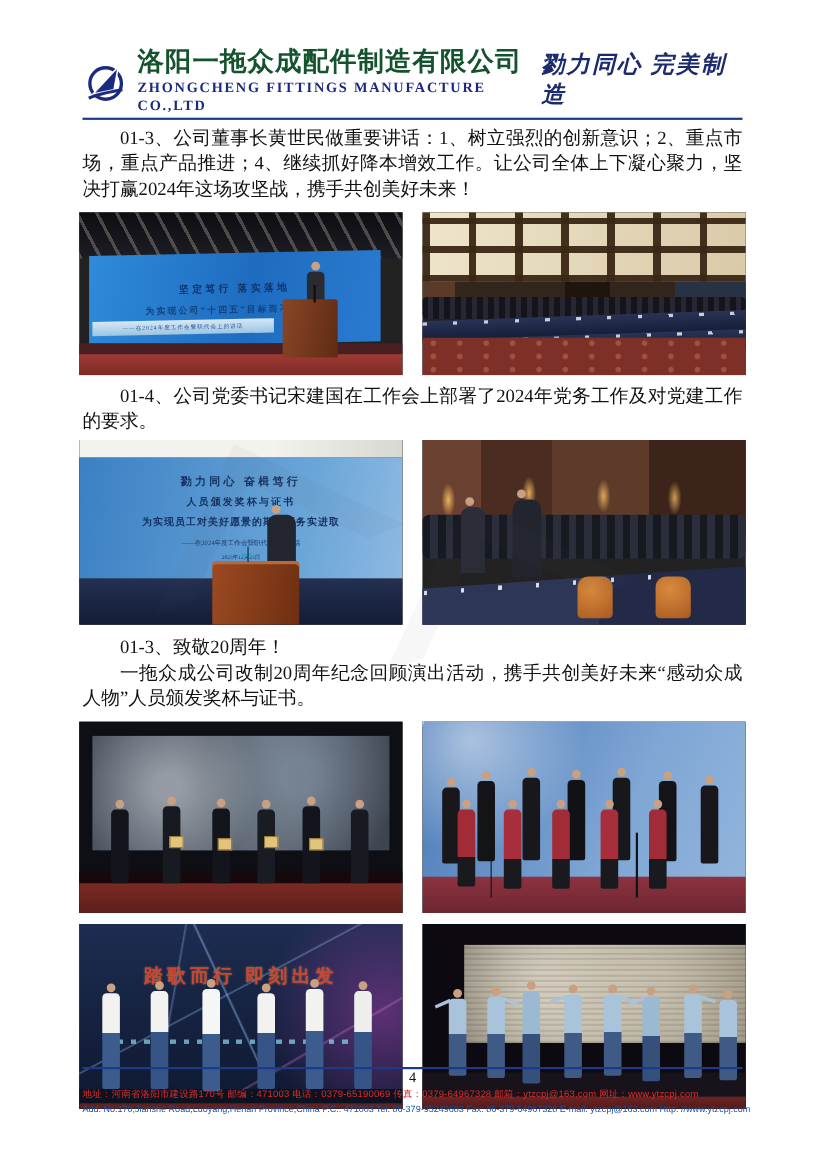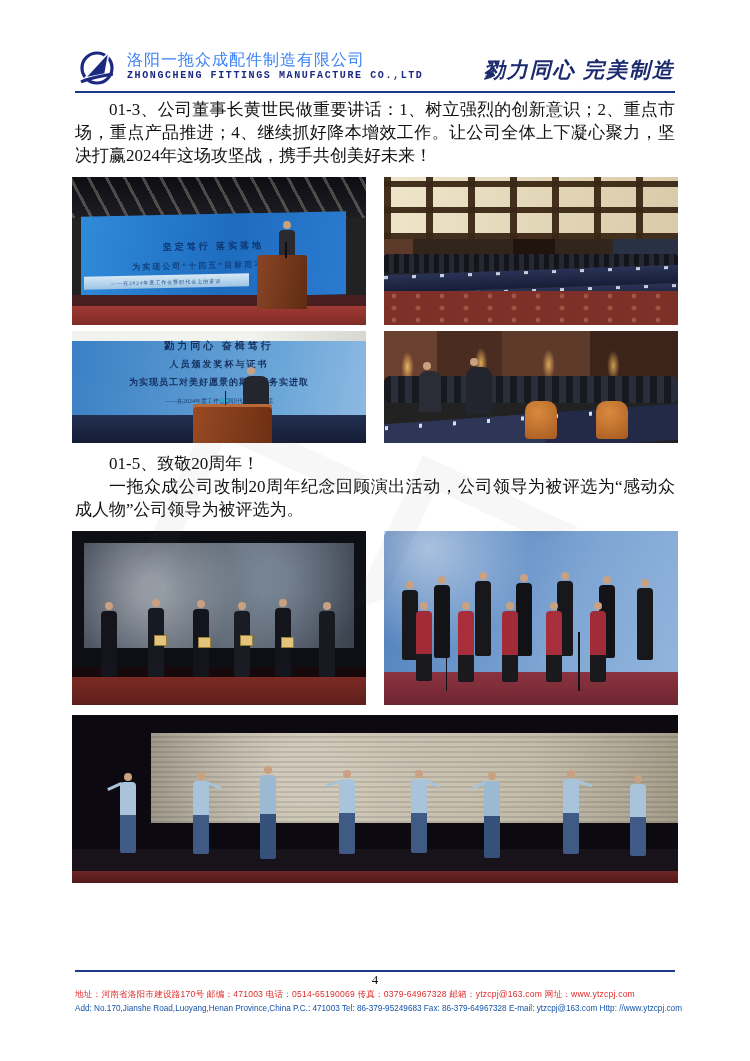--- a/index.html
+++ b/index.html
@@ -4,38 +4,38 @@
 <style>
   html,body{margin:0;padding:0;background:#888;}
   .page{position:relative;width:750px;height:1061px;background:#fff;margin:0 auto;
         font-family:"Liberation Serif","DejaVu Serif",serif;color:#111;overflow:hidden;}
   .content{width:600px;margin:0 auto;position:relative;}
 
   
   .header{display:flex;justify-content:space-between;align-items:flex-end;padding-top:44px;}
   .brand{display:flex;align-items:center;gap:8px;}
   .logo-svg{width:44px;height:44px;display:block;}
-  .brand-cn{font-family:"Liberation Sans","DejaVu Sans",sans-serif;font-weight:normal;
-            font-size:16px;color:#3b82f6;letter-spacing:1px;line-height:1.1;}
-  .brand-en{font-family:Liberation Mono, monospace;font-weight:bold;
-            font-size:10px;color:#1b2a80;letter-spacing:1.6px;margin-top:2px;}
+  .brand-cn{font-family:"Liberation Sans","DejaVu Sans",sans-serif;font-weight:bold;
+            font-size:24px;color:#14532d;letter-spacing:1px;line-height:1.1;}
+  .brand-en{font-family:Liberation Serif, serif;font-weight:bold;
+            font-size:13px;color:#1b2a80;letter-spacing:1.6px;margin-top:2px;}
   .slogan{font-style:italic;font-weight:bold;font-size:21px;color:#1c2a6e;padding-bottom:4px;letter-spacing:2px;}
   .header-rule{height:2px;background:#1c3a8c;margin-top:3px;}
 
   
   .para{font-size:17px;line-height:23px;text-indent:2em;margin:0;text-align:justify;}
   .p013{margin-top:5px;}
   .p014{margin-top:7px;}
   .p015t{margin-top:9px;}
 
   
   .photo-row{display:flex;gap:18px;width:606px;margin:10px auto 0;}
   .photo{position:relative;flex:1;overflow:hidden;background:#222;}
   .r1 .photo{height:148px;}
-  .r2 .photo{height:112px;margin-top:-4px;}
+  .r2 .photo{height:168px;margin-top:-4px;}
   .r3 .photo{height:174px;}
   .r4 .photo{height:168px;}
   .abs{position:absolute;}
   .fig{position:absolute;width:16px;border-radius:4px 4px 2px 2px;}
   .fig::before{content:"";position:absolute;top:-9px;left:4px;width:8px;height:8px;border-radius:50%;background:#c9a080;}
   .arm{position:absolute;display:block;width:15px;height:2.5px;background:#a9c4da;top:3px;}
 
   
   .p1-ceiling{left:0;right:0;top:0;height:28%;background:
     repeating-linear-gradient(62deg,rgba(225,215,195,.28) 0 3px,transparent 3px 16px),
@@ -204,20 +204,23 @@
     <div class="photo">
       <div class="abs p2-ceiling"></div>
       <div class="abs p2-wall"></div>
       <div class="abs p2-heads"></div>
       <div class="abs p2-tbl" style="top:63%;"></div>
       <div class="abs p2-tbl" style="top:74%;left:20%;"></div>
       <div class="abs p2-carpet"></div>
     </div>
   </div>
 
+  <div class="content">
+    <p class="para p014">01-4、公司党委书记宋建国在工作会上部署了2024年党务工作及对党建工作的要求。</p>
+  </div>
 
   <div class="photo-row r2">
     <div class="photo">
       <div class="abs p3-top"></div>
       <div class="abs p3-screen">
         <span class="p3-l1">勠力同心 奋楫笃行</span>
         <span class="p3-l2">人员颁发奖杯与证书</span>
         <span class="p3-l3">为实现员工对美好愿景的期许而务实进取</span>
         <span class="p3-l4">——在2024年度工作会暨职代会上的讲话</span>
         <span class="p3-l5">2023年12月23日</span>
@@ -233,22 +236,22 @@
       <div class="abs p4-heads"></div>
       <i class="fig" style="left:28%;bottom:26%;width:26px;height:42%;background:#23252e;border-radius:9px 9px 0 0;"></i>
       <i class="fig" style="left:12%;bottom:28%;width:22px;height:36%;background:#2a2c36;border-radius:8px 8px 0 0;"></i>
       <div class="abs p4-table"></div>
       <div class="abs p4-chair" style="left:48%;"></div>
       <div class="abs p4-chair" style="left:72%;"></div>
     </div>
   </div>
 
   <div class="content">
-    <p class="para p015t">01-5、致敬20周年！</p>
-    <p class="para">一拖众成公司改制20周年纪念回顾演出活动，公司领导为被评选为“感动众成人物”公司领导为被评选为。</p>
+    <p class="para p015t">01-3、致敬20周年！</p>
+    <p class="para">一拖众成公司改制20周年纪念回顾演出活动，携手共创美好未来“感动众成人物”人员颁发奖杯与证书。</p>
   </div>
 
   <div class="photo-row r3">
     <div class="photo">
       <div class="abs p5-bg"></div>
       <div class="abs p5-screen"></div>
       <div class="abs p5-stage"></div>
       <div class="abs p5-carpet"></div>
       <i class="fig" style="left:10%;bottom:16%;height:38%;background:#14151c;"></i>
       <i class="fig" style="left:26%;bottom:16%;height:40%;background:#181a22;"></i>
@@ -276,20 +279,33 @@
       <i class="fig" style="left:40%;bottom:13%;height:41%;background:linear-gradient(#a12c38 62%,#1a1a1e 62%);"></i>
       <i class="fig" style="left:55%;bottom:13%;height:41%;background:linear-gradient(#a82e3c 62%,#1a1a1e 62%);"></i>
       <i class="fig" style="left:70%;bottom:13%;height:41%;background:linear-gradient(#a12c38 62%,#1a1a1e 62%);"></i>
       <div class="mic" style="left:21%;bottom:8%;height:34%;"></div>
       <div class="mic" style="left:66%;bottom:8%;height:34%;"></div>
     </div>
   </div>
 
   <div class="photo-row r4">
     <div class="photo">
+      <div class="abs p7-bg"></div>
+      <div class="abs p7-title">踏歌而行 即刻出发</div>
+      <div class="abs p7-sub"></div>
+      <div class="abs p7-floor"></div>
+      <div class="abs p7-edge"></div>
+      <i class="fig" style="left:7%;bottom:11%;height:52%;background:linear-gradient(#f2f2f0 42%,#3c5c8e 42%);"></i>
+      <i class="fig" style="left:22%;bottom:11%;height:53%;background:linear-gradient(#f2f2f0 42%,#365586 42%);"></i>
+      <i class="fig" style="left:38%;bottom:10%;height:55%;background:linear-gradient(#f6f6f4 44%,#3c5c8e 44%);"></i>
+      <i class="fig" style="left:55%;bottom:11%;height:52%;background:linear-gradient(#f2f2f0 42%,#365586 42%);"></i>
+      <i class="fig" style="left:70%;bottom:11%;height:54%;background:linear-gradient(#f2f2f0 42%,#3c5c8e 42%);"></i>
+      <i class="fig" style="left:85%;bottom:11%;height:53%;background:linear-gradient(#eeeeec 42%,#365586 42%);"></i>
+    </div>
+    <div class="photo">
       <div class="abs p8-bg"></div>
       <div class="abs p8-screen"></div>
       <div class="abs p8-floor"></div>
       <div class="abs p8-edge"></div>
       <i class="fig" style="left:8%;bottom:18%;height:42%;background:linear-gradient(#a9c4da 46%,#3f5a84 46%);">
           <u class="arm" style="left:-13px;transform:rotate(-24deg);"></u>
         </i>
       <i class="fig" style="left:20%;bottom:17%;height:44%;background:linear-gradient(#a9c4da 46%,#3f5a84 46%);">
           <u class="arm" style="left:14px;transform:rotate(20deg);"></u>
         </i>
@@ -311,17 +327,17 @@
   </div>
 
   <div class="abs watermark">
     <div style="left:40px;top:60px;"></div>
     <div style="left:220px;top:180px;"></div>
   </div>
 
   <div class="footer">
     <div class="footer-rule"></div>
     <div class="page-num">4</div>
-    <div class="addr-cn">地址：河南省洛阳市建设路170号  邮编：471003  电话：0514-65190069  传真：0379-64967328  邮箱：ytzcpj@163.com  网址：www.ytzcpj.com</div>
+    <div class="addr-cn">地址：河南省洛阳市建设路170号  邮编：471003  电话：0379-65190069  传真：0379-64967328  邮箱：ytzcpj@163.com  网址：www.ytzcpj.com</div>
     <div class="addr-en">Add: No.170,Jianshe Road,Luoyang,Henan Province,China  P.C.: 471003  Tel: 86-379-95249683  Fax: 86-379-64967328  E-mail: ytzcpj@163.com  Http: //www.ytzcpj.com</div>
   </div>
 
 </div>
 
 </body></html>

